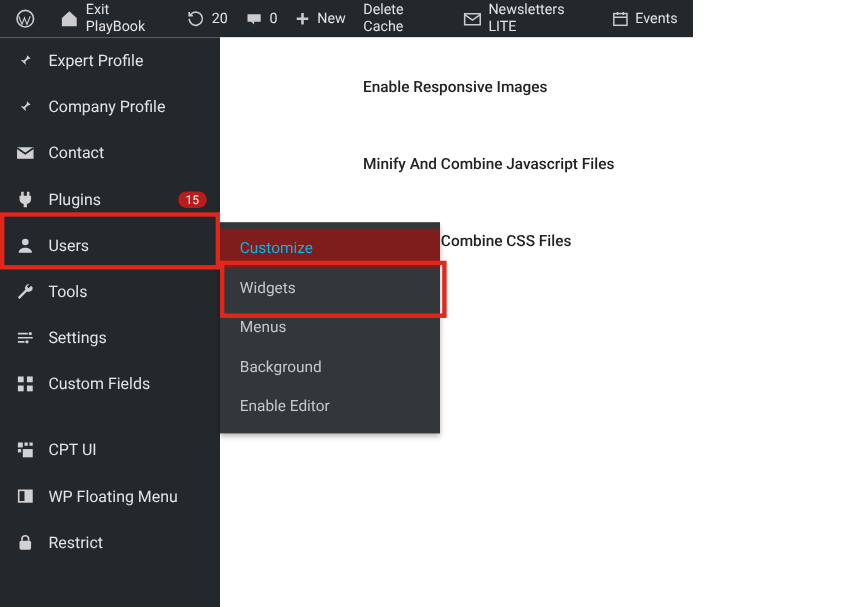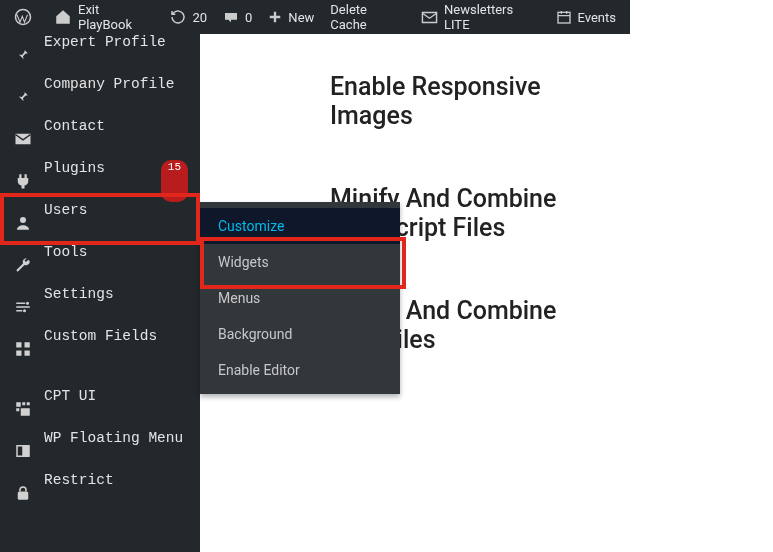--- a/index.html
+++ b/index.html
@@ -6,43 +6,43 @@
   #root { width:630px; height:552px; position:relative; overflow:hidden; }
 
   
   .adminbar { background:#23282d; color:#ccc; height:34px; display:flex; align-items:center; padding:0 6px; gap:0; position:absolute; top:0; left:0; right:0; }
   .adminbar .ab-item { display:flex; align-items:center; color:#e4e4e4; padding:0 8px; height:34px; cursor:pointer; font-size:13px; }
   .adminbar .ab-item .ic { margin-right:6px; display:flex; align-items:center; }
 
   
   .sidebar { position:absolute; top:34px; left:0; width:200px; bottom:0; background:#23282d; color:#eee; }
   .menu { list-style:none; margin:0; padding:0; }
-  .menu > li { display:flex; height:42px; padding:0 12px; cursor:pointer; position:relative; color:#e4e4e4; font-size:14.5px;font-family:Liberation Mono, monospace; }
+  .menu > li { display:flex; align-items:center; height:42px; padding:0 12px; cursor:pointer; position:relative; color:#e4e4e4; font-size:14.5px; }
   .menu > li[data-group="true"] { margin-top:18px; }
   .menu > li .ic { width:22px; display:flex; align-items:center; justify-content:center; margin-right:10px; opacity:.9; }
   .menu > li .lbl { flex:1; }
   .menu > li.active { color:#00b9eb; }
   .menu > li .badge { background:#b91c1c; color:#fff; border-radius:10px; font-size:11px; padding:1px 7px; margin-left:6px; }
 
   
   .hl { position:absolute; border:4px solid #e1261c; pointer-events:none; }
   .hl.appearance { left:0; top:193px; width:192px; height:44px; }
   .hl.customize { left:200px; top:237px; width:198px; height:44px; }
 
   
   .sidebar { z-index:2; }
 
   
   .submenu { position:absolute; left:200px; top:202px; width:200px; background:#32373c; color:#ccc; padding:6px 0; box-shadow:0 3px 5px rgba(0,0,0,.3); z-index:3; }
   .submenu .sub-item { padding:10px 18px; font-size:14px; cursor:pointer; color:#c8c8c8; }
-  .submenu .sub-item.sel { color:#00b9eb; background:#0f172a; }
+  .submenu .sub-item.sel { color:#00b9eb; background:#7f1d1d; }
 
   
   .main { position:absolute; top:34px; left:200px; right:0; bottom:0; background:#fff; padding:38px 60px; }
-  .main .row { font-size:25px; color:#222; margin:0 0 54px 70px; font-weight:500; }
+  .main .row { font-size:14px; color:#222; margin:0 0 54px 70px; font-weight:500; }
 
   
   .hl { z-index:5; }
 </style>
 </head>
 <body>
 <div id="root">
 
 <div class="adminbar">
   <div class="ab-item">

